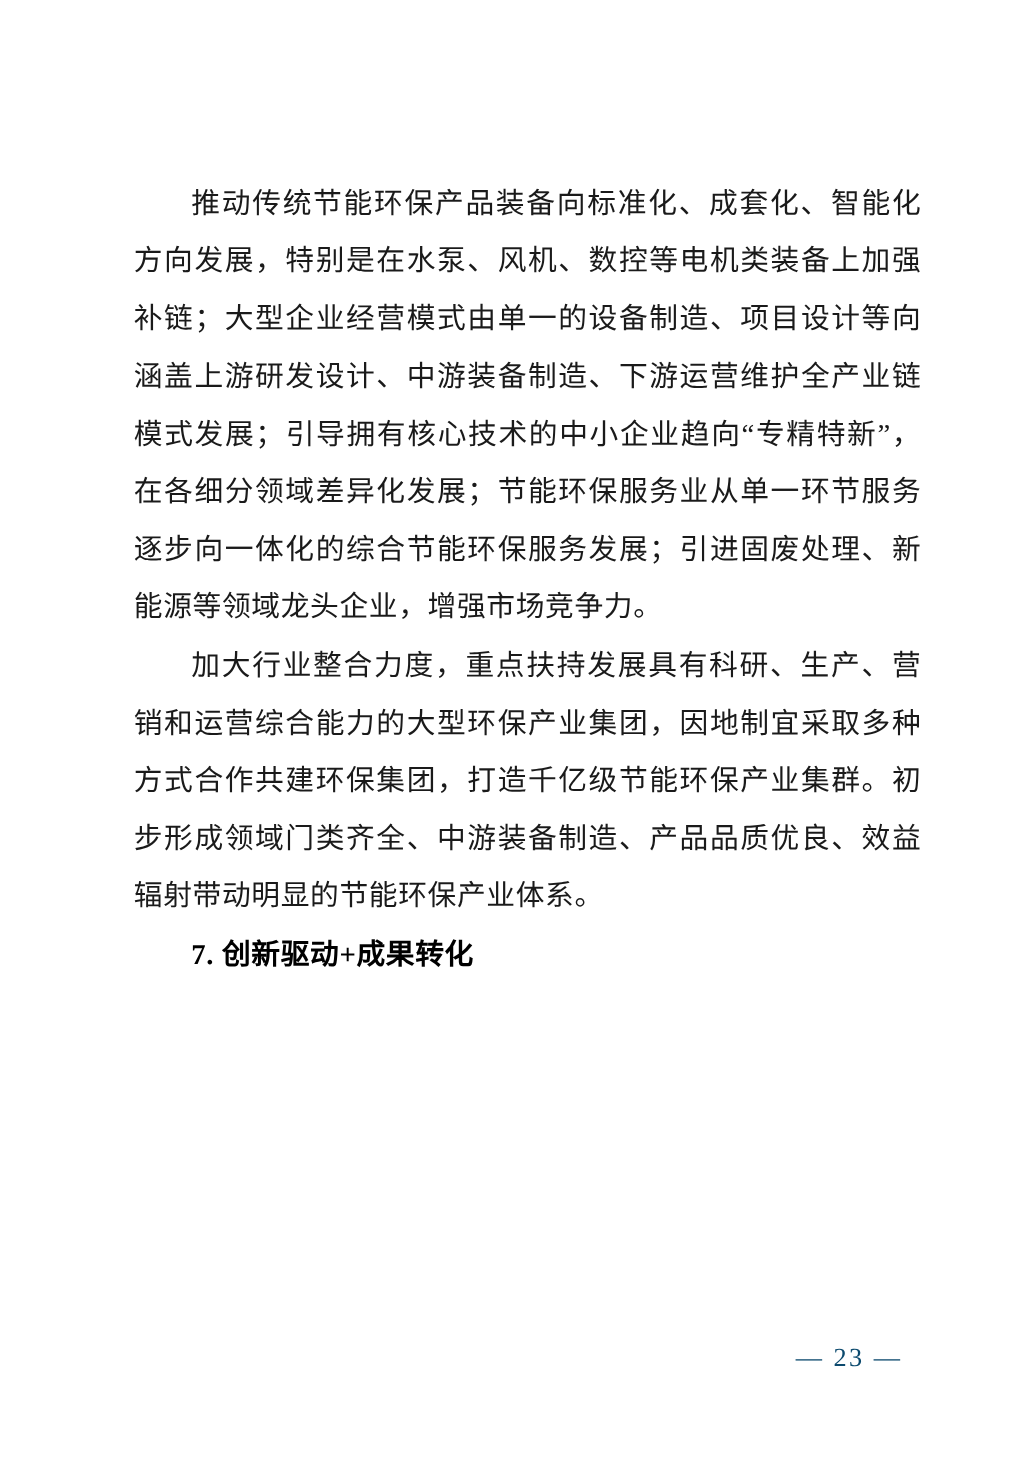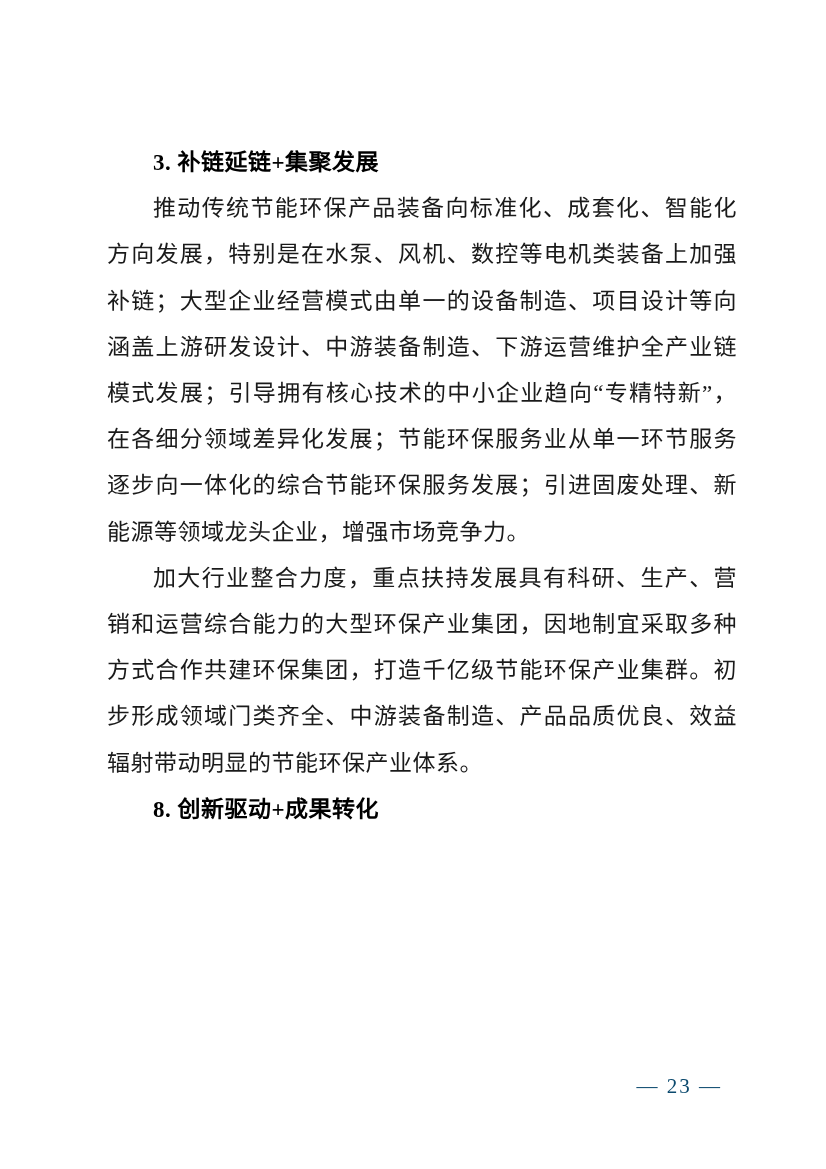--- a/index.html
+++ b/index.html
@@ -49,19 +49,18 @@
     color: #0c4a6e;
     letter-spacing: 2px;
     white-space: pre;
   }
 </style>
 </head>
 <body>
 
 <div class="page">
   <div class="content">
-    <h3 class="heading">3. 补链延链+集聚发展</h3>
     <p class="para">推动传统节能环保产品装备向标准化、成套化、智能化方向发展，特别是在水泵、风机、数控等电机类装备上加强补链；大型企业经营模式由单一的设备制造、项目设计等向涵盖上游研发设计、中游装备制造、下游运营维护全产业链模式发展；引导拥有核心技术的中小企业趋向“专精特新”，在各细分领域差异化发展；节能环保服务业从单一环节服务逐步向一体化的综合节能环保服务发展；引进固废处理、新能源等领域龙头企业，增强市场竞争力。</p>
     <p class="para">加大行业整合力度，重点扶持发展具有科研、生产、营销和运营综合能力的大型环保产业集团，因地制宜采取多种方式合作共建环保集团，打造千亿级节能环保产业集群。初步形成领域门类齐全、中游装备制造、产品品质优良、效益辐射带动明显的节能环保产业体系。</p>
-    <h3 class="heading">8. 创新驱动+成果转化</h3>
+    <h3 class="heading">7. 创新驱动+成果转化</h3>
   </div>
   <div class="footer">— 23 —</div>
 </div>
 
 </body></html>

